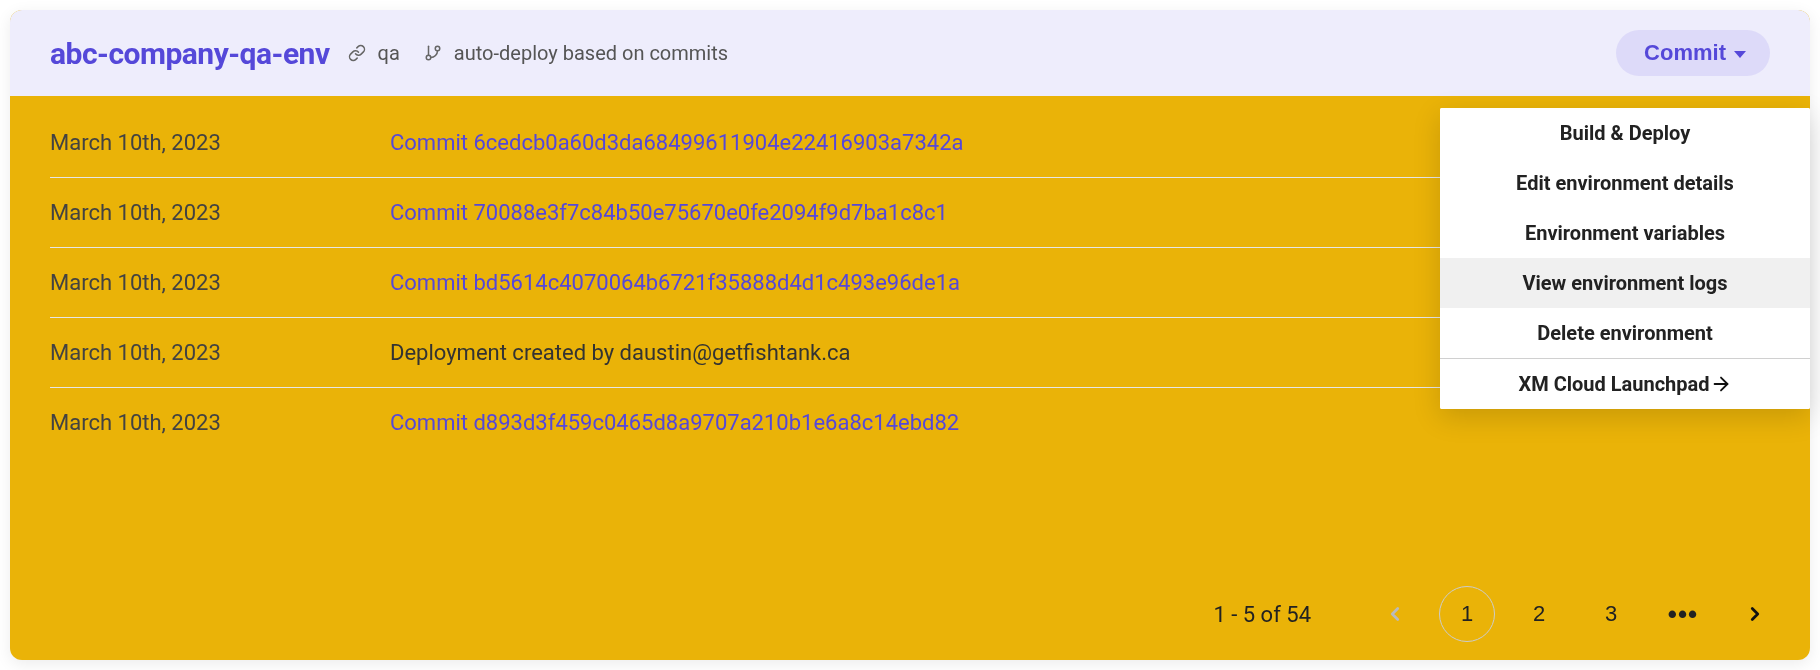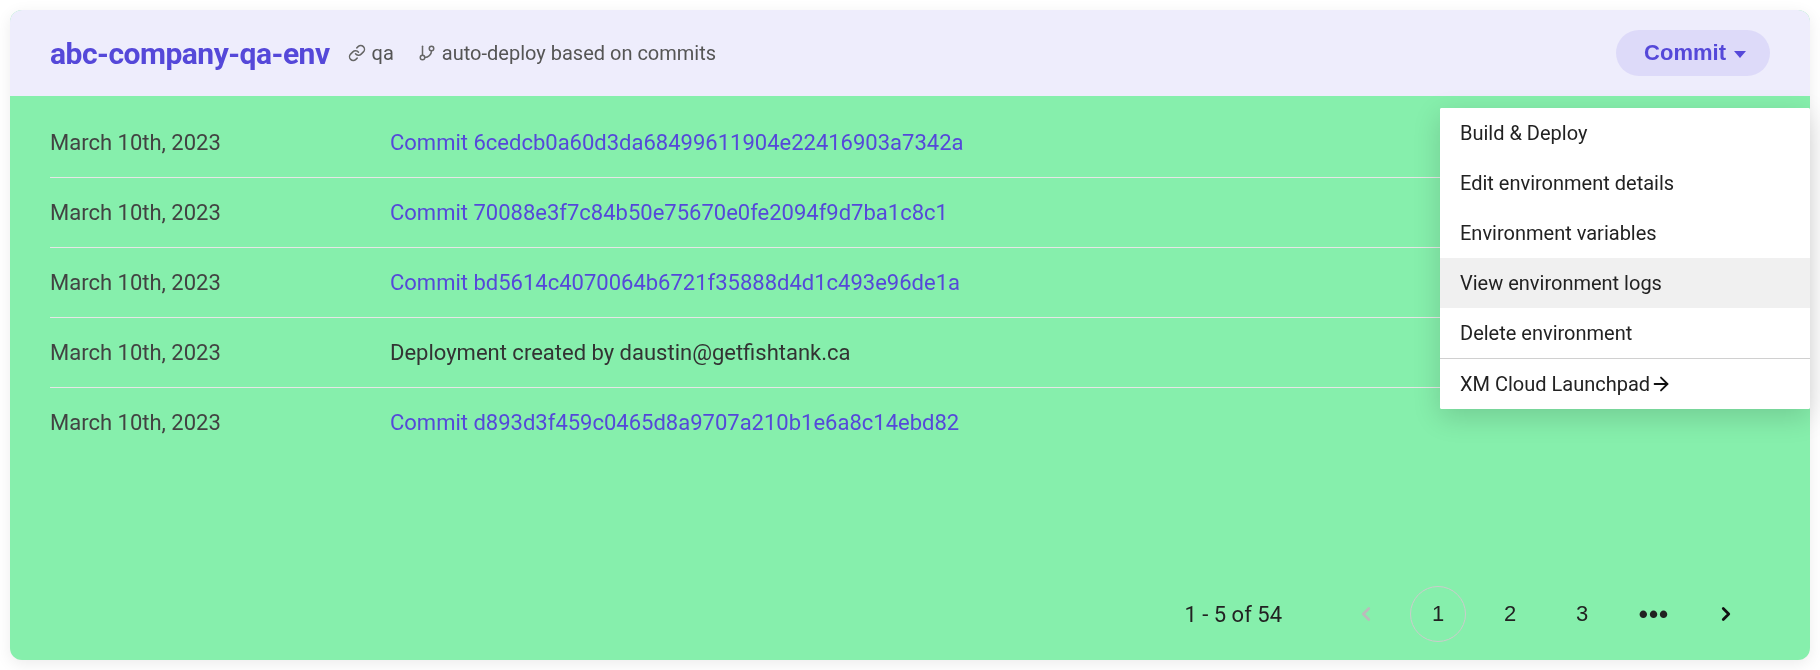--- a/index.html
+++ b/index.html
@@ -5,21 +5,21 @@
     * { margin: 0; padding: 0; box-sizing: border-box; }
     body {
       font-family: -apple-system, BlinkMacSystemFont, "Segoe UI", Roboto, Helvetica, Arial, sans-serif;
       background: #fff;
       font-size: 20px;
       color: #1a1a1a;
     }
     .page { width: 1820px; height: 670px; position: relative; padding: 10px; }
     .card {
       width: 100%; height: 100%;
-      background: #86efac;
+      background: #eab308;
       border-radius: 12px;
       box-shadow: 0 4px 16px rgba(0,0,0,0.08);
       position: relative;
       overflow: visible;
     }
     .header {
       background: #eeedfc;
       padding: 20px 40px;
       border-radius: 12px 12px 0 0;
       display: flex;
@@ -29,21 +29,21 @@
     .env-title {
       color: #5548d9;
       font-size: 30px;
       font-weight: 700;
       letter-spacing: -0.5px;
     }
     .tag-group { display: flex; align-items: center; gap: 24px; }
     .header-tag {
       display: flex;
       align-items: center;
-      gap: 6px;
+      gap: 12px;
       color: #555;
       font-size: 20px;
     }
     .header-tag svg { width: 18px; height: 18px; stroke: #666; }
     .spacer { flex: 1; }
     .options-btn {
       background: #dddaf9;
       color: #5548d9;
       border: none;
       font-size: 22px;
@@ -90,28 +90,29 @@
       overflow: hidden;
     }
     .dropdown-item {
       padding: 13px 20px;
       font-size: 20px;
       color: #222;
       background: #fff;
       cursor: pointer;
       display: flex;
       align-items: center;
-      justify-content: flex-start;
+      justify-content: center;
+      font-weight: bold;
     }
     .dropdown-item.active { background: #f0f0f0; }
     .dropdown-sep { border-top: 1px solid #d0d0d0; margin: 0; }
     .pagination {
       position: absolute;
       bottom: 18px;
-      right: 56px;
+      right: 27px;
       display: flex;
       align-items: center;
       gap: 16px;
     }
     .page-info { font-size: 22px; color: #222; margin-right: 40px; }
     .pager-btn {
       width: 56px; height: 56px;
       display: flex; align-items: center; justify-content: center;
       font-size: 22px;
       font-weight: 500;

